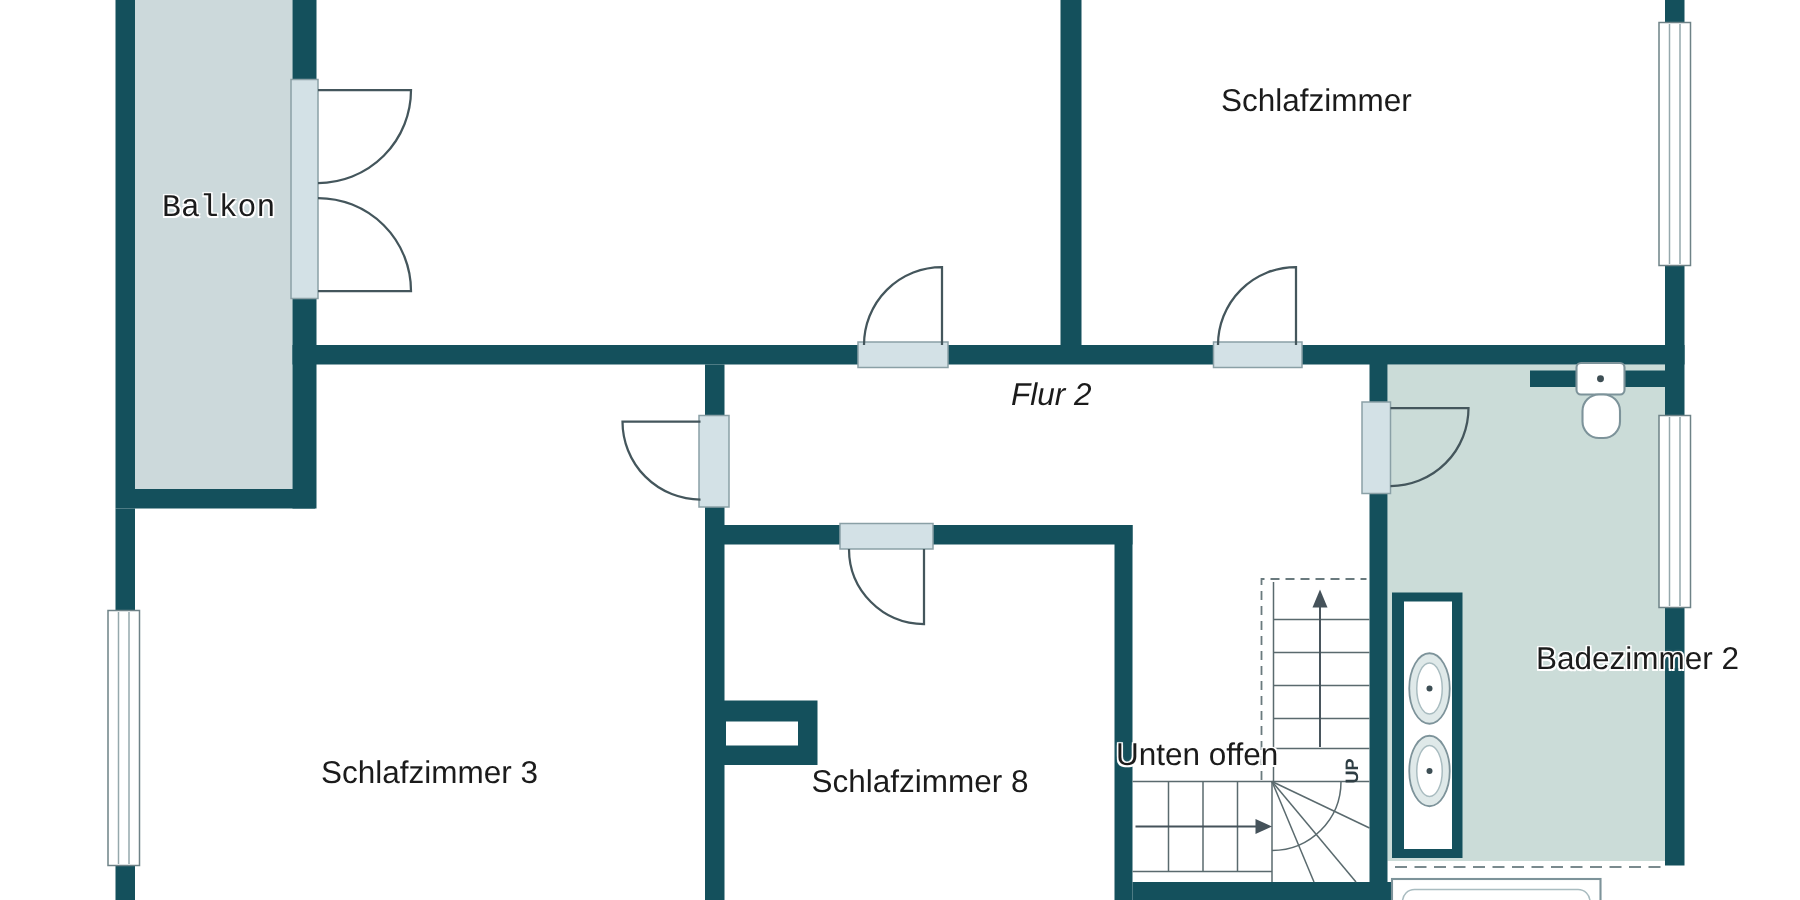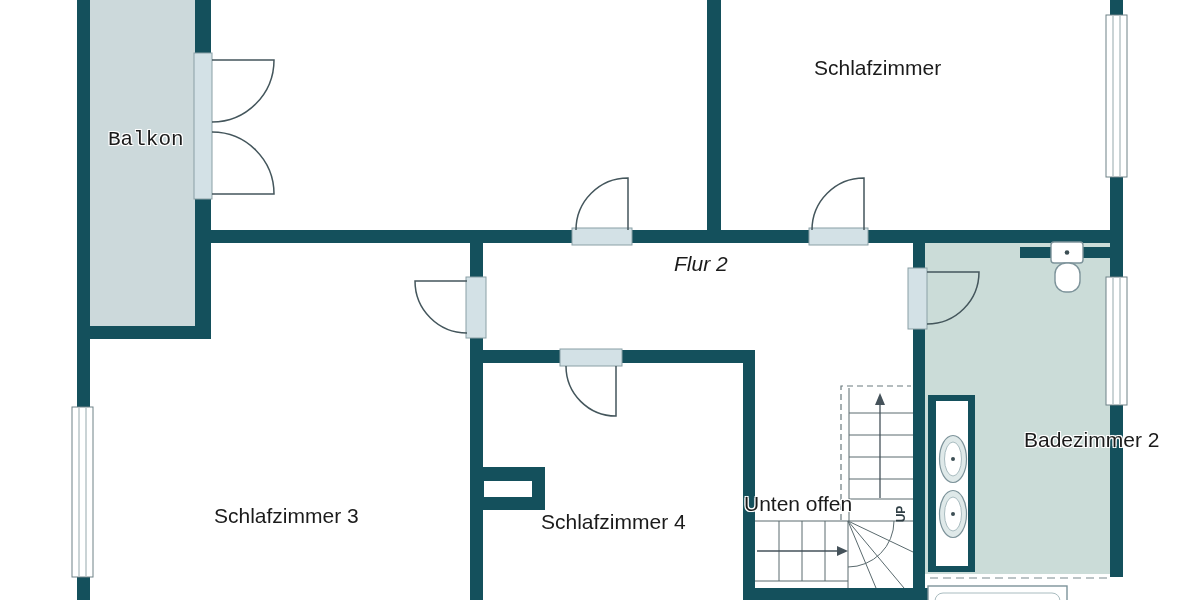--- a/index.html
+++ b/index.html
@@ -180,17 +180,17 @@
         <rect class="fixture" x="928" y="586" width="139" height="22"></rect>
         <rect class="fixture-sub" x="935" y="593" width="125" height="18" rx="8"></rect>
       </g>
     </g>
   </svg>
 
   <div class="room-label" style="left:108px;top:129px;font-family:Liberation Mono, monospace;">Balkon</div>
   <div class="room-label" style="left:814px;top:57px;">Schlafzimmer</div>
   <div class="room-label" style="left:674px;top:253px;font-style:italic;">Flur 2</div>
   <div class="room-label" style="left:214px;top:465px;margin-top:40px;">Schlafzimmer 3</div>
-  <div class="room-label" style="left:541px;top:511px;">Schlafzimmer 4</div>
+  <div class="room-label" style="left:541px;top:511px;">Schlafzimmer 8</div>
   <div class="room-label" style="left:1024px;top:429px;">Badezimmer 2</div>
   <div class="room-label" style="left:744px;top:493px;">Unten offen</div>
   <div class="up-label" style="left:893px;top:507px;">UP</div>
 </div>
 
 </body></html>

